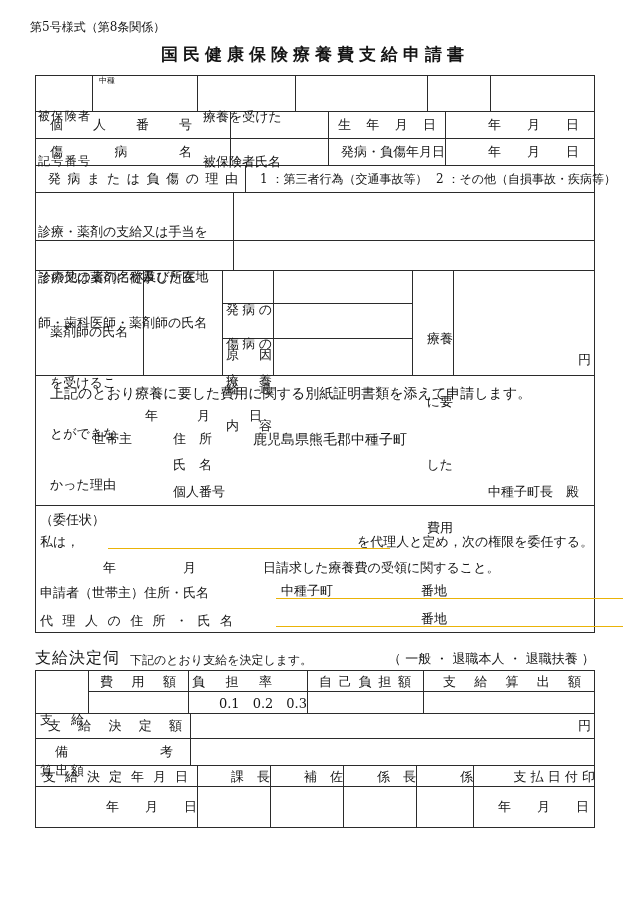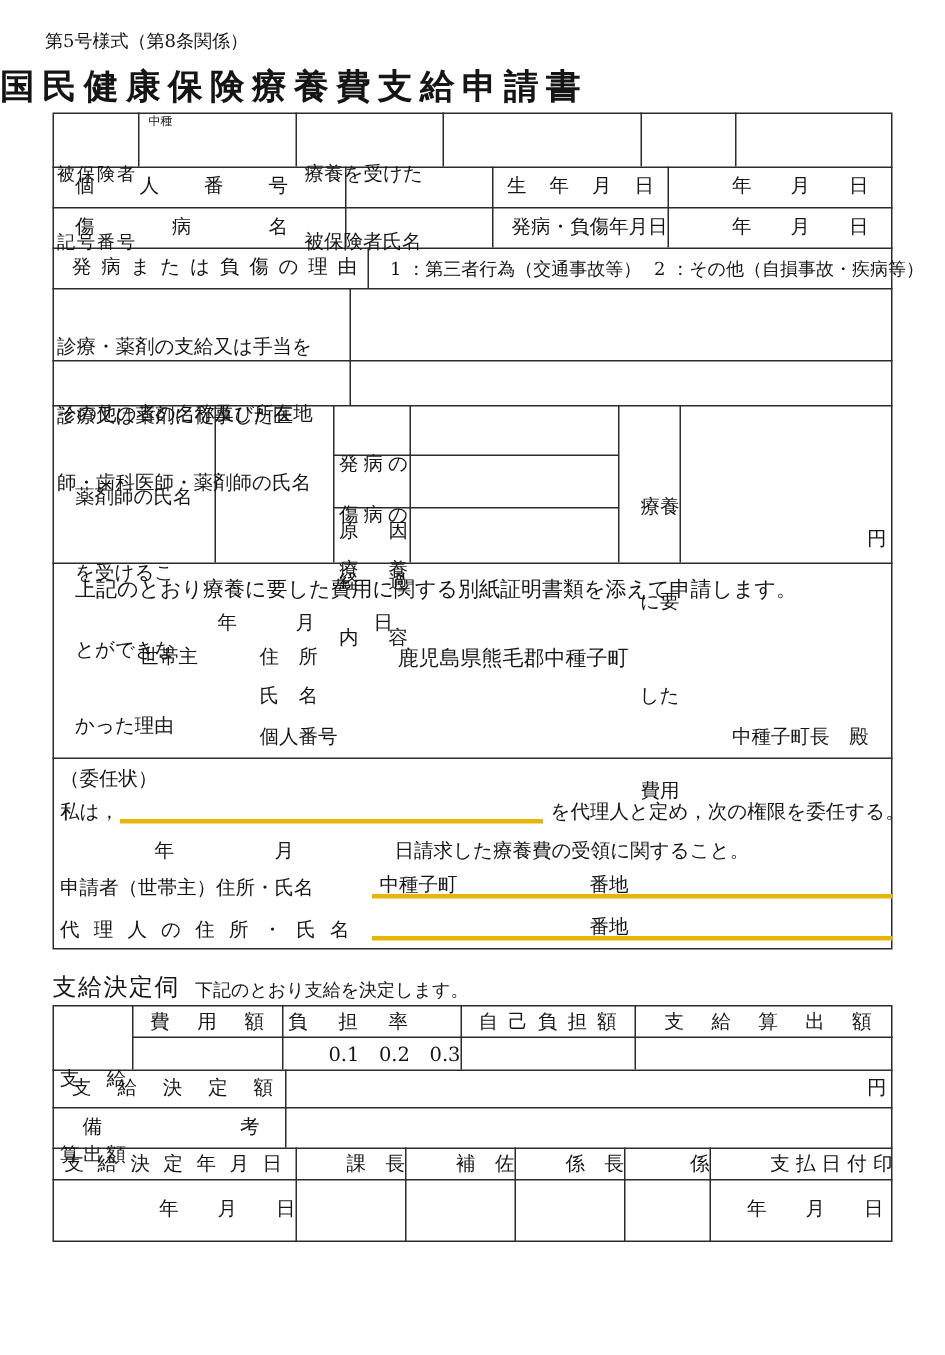--- a/index.html
+++ b/index.html
@@ -9,31 +9,31 @@
     font-family:"DejaVu Serif","Liberation Serif",serif; color:#151515;
     overflow:hidden;
   }
   .t  { position:absolute; font-size:13px; line-height:1.25; white-space:pre; }
   .jt { text-align:justify; text-align-last:justify; white-space:normal; }
   .c  { text-align:right; }
   .r  { text-align:right; }
   .hl { position:absolute; height:1px; background:#2b2b2b; }
   .vl { position:absolute; width:1px;  background:#2b2b2b; }
   .box{ position:absolute; border:1px solid #2b2b2b; }
-  .ul { position:absolute; border-bottom:3px solid #eab308; }
+  .ul { position:absolute; border-bottom:1px solid #eab308;margin-left:28px; }
   .f12 { font-size:12px; } .f125 { font-size:13px; } .f14 { font-size:14px; }
   .bold { font-weight:bold; }
 </style>
 </head>
 <body>
 
 <div class="page">
 
   <div class="t f12" style="left:30px;top:20px">第5号様式（第8条関係）</div>
-  <div class="t bold" style="left:0;top:44px;width:630px;text-align:left;font-size:23px;letter-spacing:5px">国民健康保険療養費支給申請書</div>
+  <div class="t bold" style="left:0;top:44px;width:630px;text-align:center;font-size:17px;letter-spacing:5px">国民健康保険療養費支給申請書</div>
 
   <div class="box" style="left:35px;top:75px;width:560px;height:558px"></div>
   <div class="hl" style="left:35px;top:111px;width:560px"></div>
   <div class="hl" style="left:35px;top:138px;width:560px"></div>
   <div class="hl" style="left:35px;top:165px;width:560px"></div>
   <div class="hl" style="left:35px;top:192px;width:560px"></div>
   <div class="hl" style="left:35px;top:240px;width:560px"></div>
   <div class="hl" style="left:35px;top:270px;width:560px"></div>
   <div class="hl" style="left:35px;top:375px;width:560px"></div>
   <div class="hl" style="left:35px;top:505px;width:560px"></div>
@@ -108,44 +108,45 @@
     <div>に要</div>
     <div>した</div>
     <div>費用</div>
   </div>
   <div class="t" style="left:578px;top:352px">円</div>
 
   <div class="t f14" style="left:50px;top:385px">上記のとおり療養に要した費用に関する別紙証明書類を添えて申請します。</div>
   <div class="t" style="left:145px;top:408px">年　　　月　　　日</div>
   <div class="t" style="left:93px;top:431px">世帯主</div>
   <div class="t" style="left:173px;top:431px">住　所</div>
-  <div class="t f14" style="left:265px;top:431px">鹿児島県熊毛郡中種子町</div>
+  <div class="t f14" style="left:253px;top:431px">鹿児島県熊毛郡中種子町</div>
   <div class="t" style="left:173px;top:457px">氏　名</div>
   <div class="t" style="left:173px;top:484px">個人番号</div>
   <div class="t" style="left:488px;top:484px">中種子町長　殿</div>
 
   <div class="t" style="left:40px;top:512px">（委任状）</div>
   <div class="t" style="left:40px;top:534px">私は，</div>
   <div class="ul" style="left:80px;top:534px;width:282px;height:15px"></div>
-  <div class="t" style="left:367px;top:534px">を代理人と定め，次の権限を委任する。</div>
+  <div class="t" style="left:357px;top:534px">を代理人と定め，次の権限を委任する。</div>
   <div class="t" style="left:103px;top:560px">年</div>
   <div class="t" style="left:183px;top:560px">月</div>
   <div class="t" style="left:263px;top:560px">日請求した療養費の受領に関すること。</div>
   <div class="t" style="left:40px;top:585px">申請者（世帯主）住所・氏名</div>
   <div class="ul" style="left:248px;top:582px;width:347px;height:17px">
     <div class="t" style="left:5px;top:1px">中種子町</div>
     <div class="t" style="left:145px;top:1px">番地</div>
   </div>
   <div class="t jt" style="left:40px;top:613px;width:193px">代理人の住所・氏名</div>
   <div class="ul" style="left:248px;top:610px;width:347px;height:17px">
     <div class="t" style="left:145px;top:1px">番地</div>
   </div>
 
   <div class="t" style="left:35px;top:648px;font-size:16px;letter-spacing:1px">支給決定伺</div>
   <div class="t f12" style="left:130px;top:653px">下記のとおり支給を決定します。</div>
+  <div class="t f125" style="left:388px;top:651px">（ 一般 ・ 退職本人 ・ 退職扶養 ）</div>
 
   <div class="box" style="left:35px;top:670px;width:560px;height:158px"></div>
   <div class="hl" style="left:88px;top:691px;width:507px"></div>
   <div class="hl" style="left:35px;top:713px;width:560px"></div>
   <div class="hl" style="left:35px;top:738px;width:560px"></div>
   <div class="hl" style="left:35px;top:765px;width:560px"></div>
   <div class="hl" style="left:35px;top:786px;width:560px"></div>
   <div class="vl" style="left:88px;top:670px;height:43px"></div>
   <div class="vl" style="left:188px;top:670px;height:43px"></div>
   <div class="vl" style="left:307px;top:670px;height:43px"></div>

